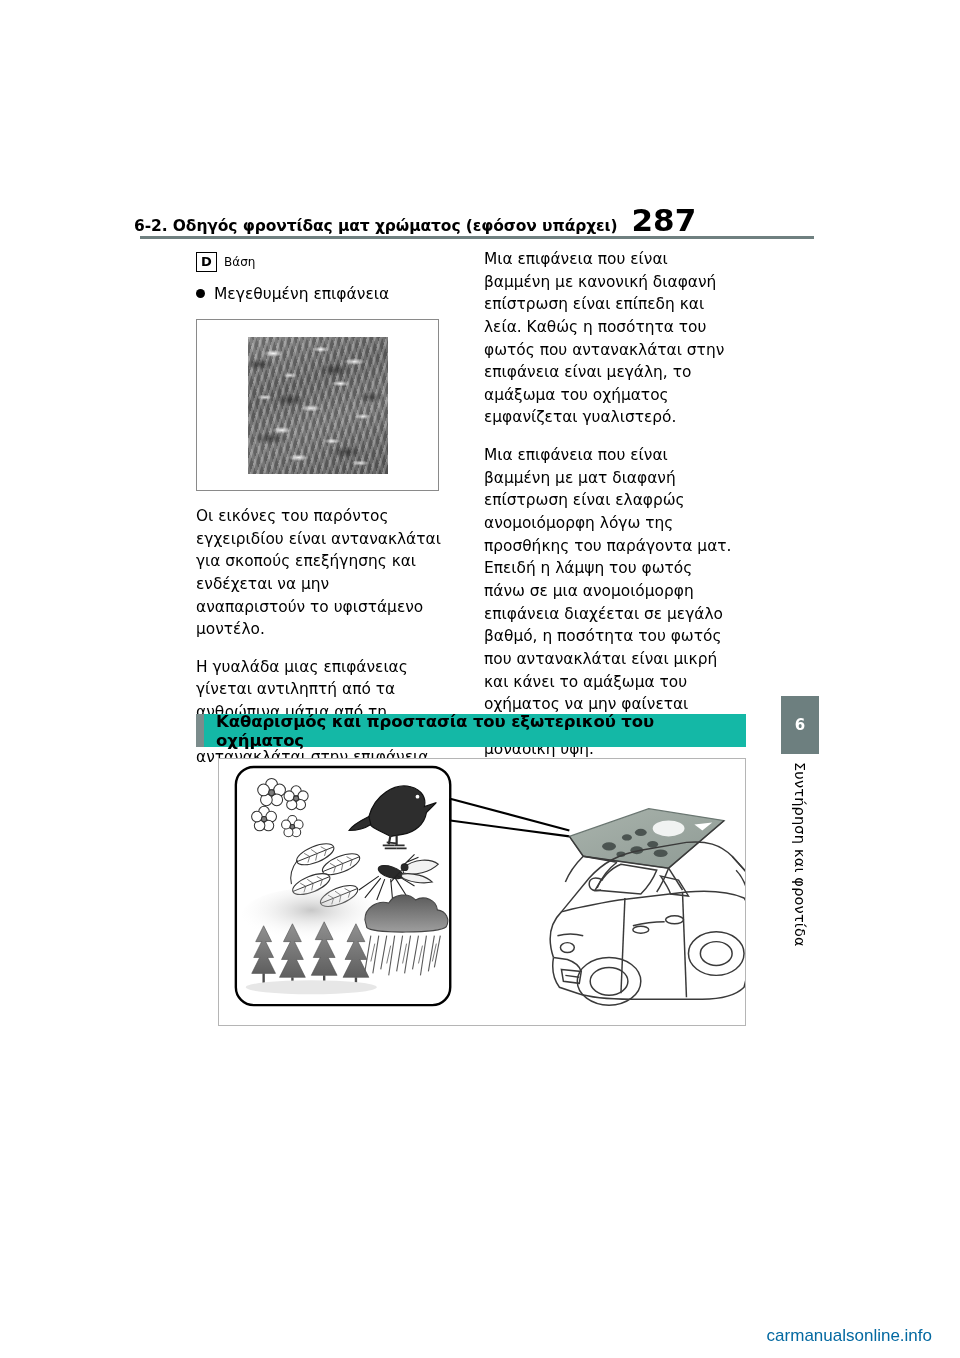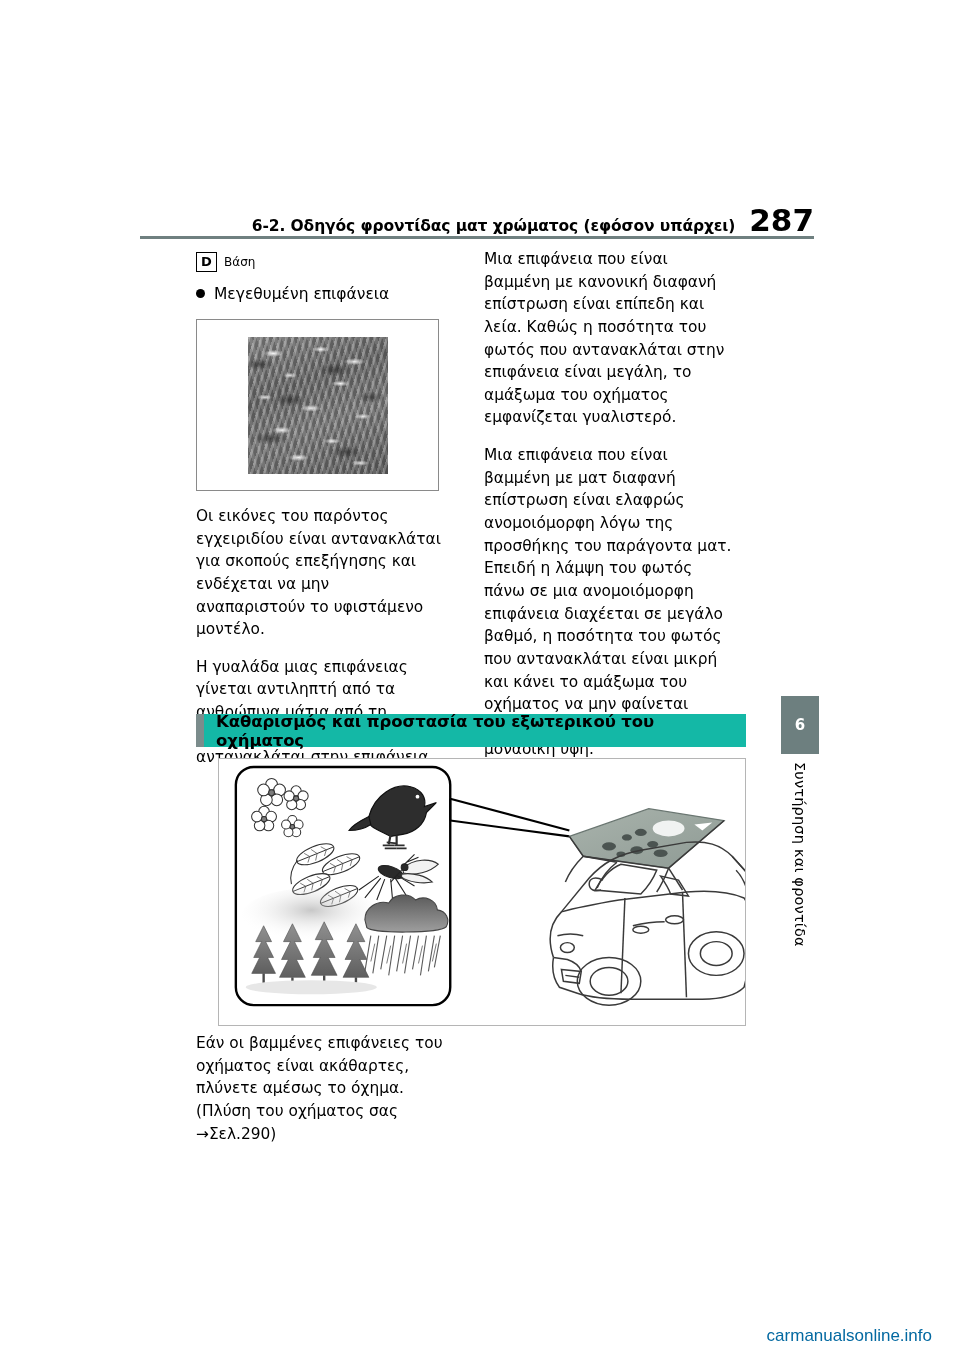--- a/index.html
+++ b/index.html
@@ -20,26 +20,25 @@
   .page {
     position: absolute;
     left: 0; top: 0;
     width: 960px;
     height: 1358px;
   }
 
   
   .header {
     position: absolute;
-    left: 140px;
+    left: 134px;
     top: 205px;
     width: 674px;
     display: flex;
     align-items: baseline;
-    justify-content: flex-end;
     gap: 14px;
   }
   .header-title {
     font-size: 15.5px;
     font-weight: bold;
     letter-spacing: -0.1px;
     white-space: nowrap;
   }
   .header-pageno {
     font-size: 31px;
@@ -486,21 +485,20 @@
         <path d="M340 178 C348 176 358 176 366 178"></path>
         <ellipse cx="350" cy="190" rx="7" ry="5"></ellipse>
         <path d="M344 212 L364 214 L362 226 L346 224 Z"></path>
         <path d="M348 218 L362 220"></path>
         <path d="M520 112 C528 120 532 132 534 146"></path>
         <path d="M516 98 L534 118"></path>
       </g>
     </svg>
   </div>
 
-  <div class="bottom-text">Εάν οι βαμμένες επιφάνειες του οχήματος είναι ακάθαρτες, πλύνετε αμέσως το όχημα. (Πλύση του οχήματος σας →Σελ.290)</div>
 
   <div class="side-tab">6</div>
   <div class="side-vertical">
     <span class="side-vertical-text">Συντήρηση και φροντίδα</span>
   </div>
 
   <div class="watermark">carmanualsonline.info</div>
 
 </div>
 

